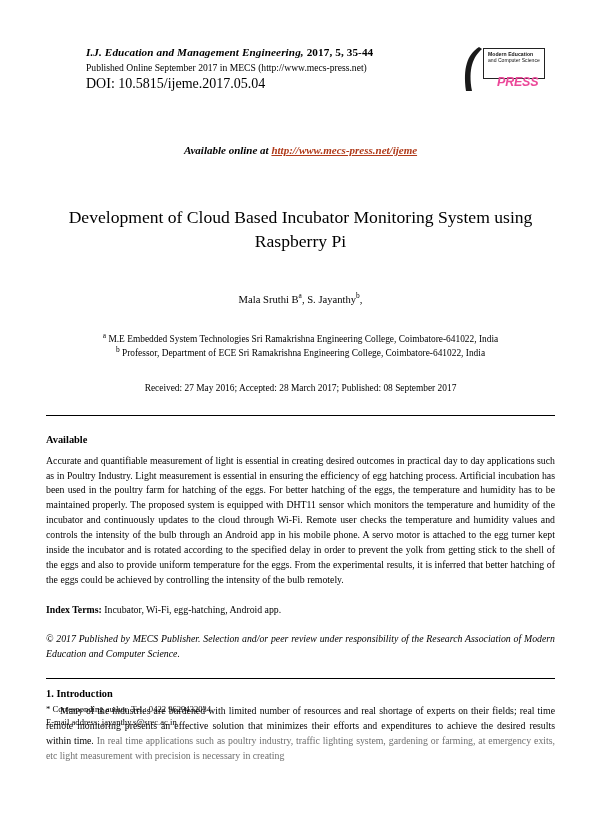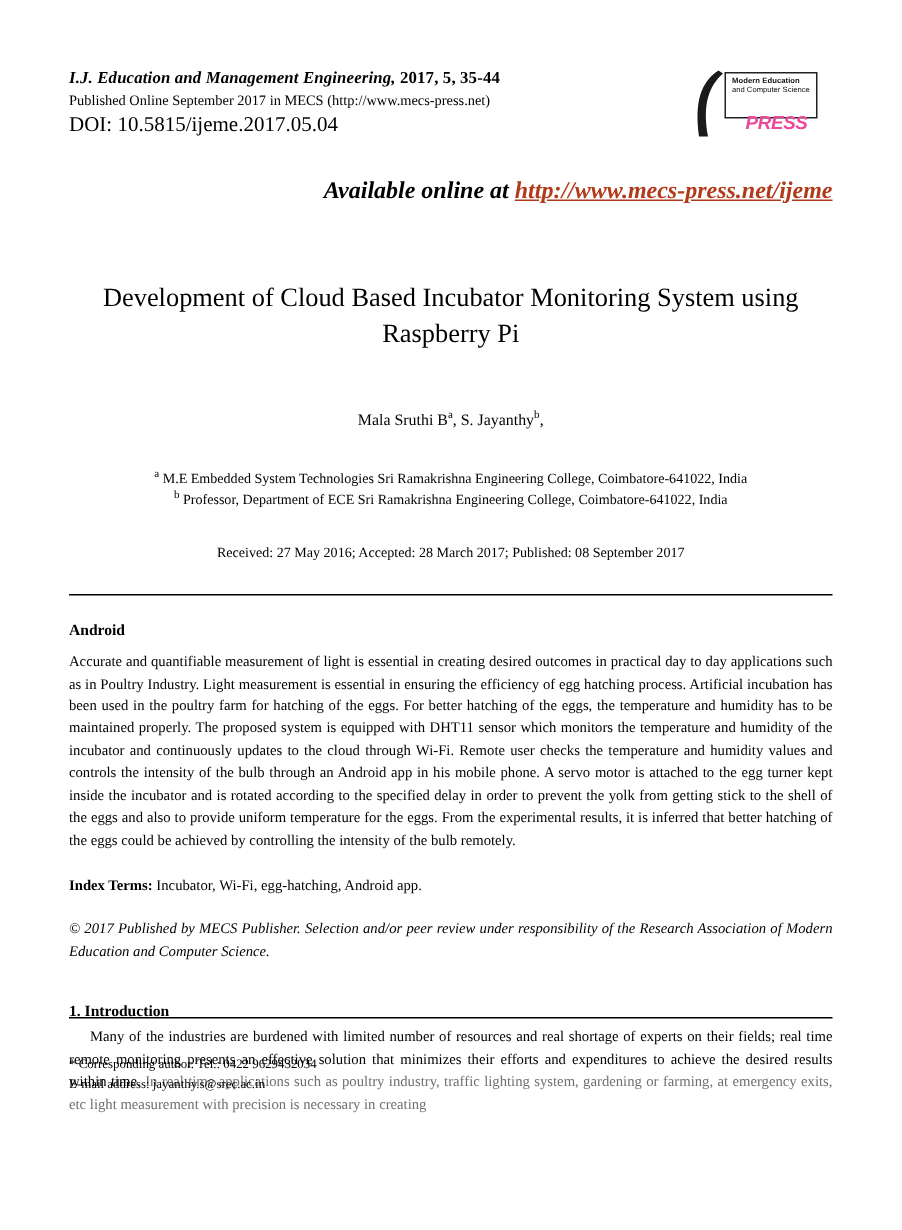--- a/index.html
+++ b/index.html
@@ -19,20 +19,21 @@
     width: 601px;
     height: 820px;
     box-sizing: border-box;
     padding: 44px 46px 0 46px;
   }
 
   
   .header-row {
     display: flex;
     align-items: flex-start;
+    margin-left: 40px;
   }
   .header-left {
     flex: 1 1 auto;
     padding-top: 2px;
   }
   .journal-line {
     font-style: italic;
     font-weight: bold;
     font-size: 11.2px;
     letter-spacing: 0.1px;
@@ -95,23 +96,23 @@
     font-family: "Liberation Sans", sans-serif;
     font-size: 12.5px;
     font-weight: bold;
     font-style: italic;
     color: #ec4899;
     letter-spacing: -0.2px;
   }
 
   
   .avail {
-    text-align: right;
-    margin-top: 23px;
-    font-size: 16px;
+    text-align: center;
+    margin-top: 48px;
+    font-size: 11px;
     font-style: italic;
     font-weight: bold;
   }
   .avail .url {
     color: #b03a1a;
     text-decoration: underline;
   }
 
   
   .title {
@@ -253,21 +254,21 @@
 
   <div class="affils">
     <div><sup>a</sup><span> M.E Embedded System Technologies Sri Ramakrishna Engineering College, Coimbatore-641022, India</span></div>
     <div><sup>b</sup><span> Professor, Department of ECE Sri Ramakrishna Engineering College, Coimbatore-641022, India</span></div>
   </div>
 
   <div class="dates">Received: 27 May 2016; Accepted: 28 March 2017; Published: 08 September 2017</div>
 
   <div class="rule"></div>
 
-  <div class="sec-head">Android</div>
+  <div class="sec-head">Available</div>
   <div class="abstract-body">Accurate and quantifiable measurement of light is essential in creating desired outcomes in practical day to day applications such as in Poultry Industry. Light measurement is essential in ensuring the efficiency of egg hatching process. Artificial incubation has been used in the poultry farm for hatching of the eggs. For better hatching of the eggs, the temperature and humidity has to be maintained properly. The proposed system is equipped with DHT11 sensor which monitors the temperature and humidity of the incubator and continuously updates to the cloud through Wi-Fi. Remote user checks the temperature and humidity values and controls the intensity of the bulb through an Android app in his mobile phone. A servo motor is attached to the egg turner kept inside the incubator and is rotated according to the specified delay in order to prevent the yolk from getting stick to the shell of the eggs and also to provide uniform temperature for the eggs. From the experimental results, it is inferred that better hatching of the eggs could be achieved by controlling the intensity of the bulb remotely.</div>
 
   <div class="index-terms">
     <span class="lbl">Index Terms:</span><span> Incubator, Wi-Fi, egg-hatching, Android app.</span>
   </div>
 
   <div class="copyright">© 2017 Published by MECS Publisher. Selection and/or peer review under responsibility of the Research Association of Modern Education and Computer Science.</div>
 
   <div class="h1">1. Introduction</div>
   <div class="para">

